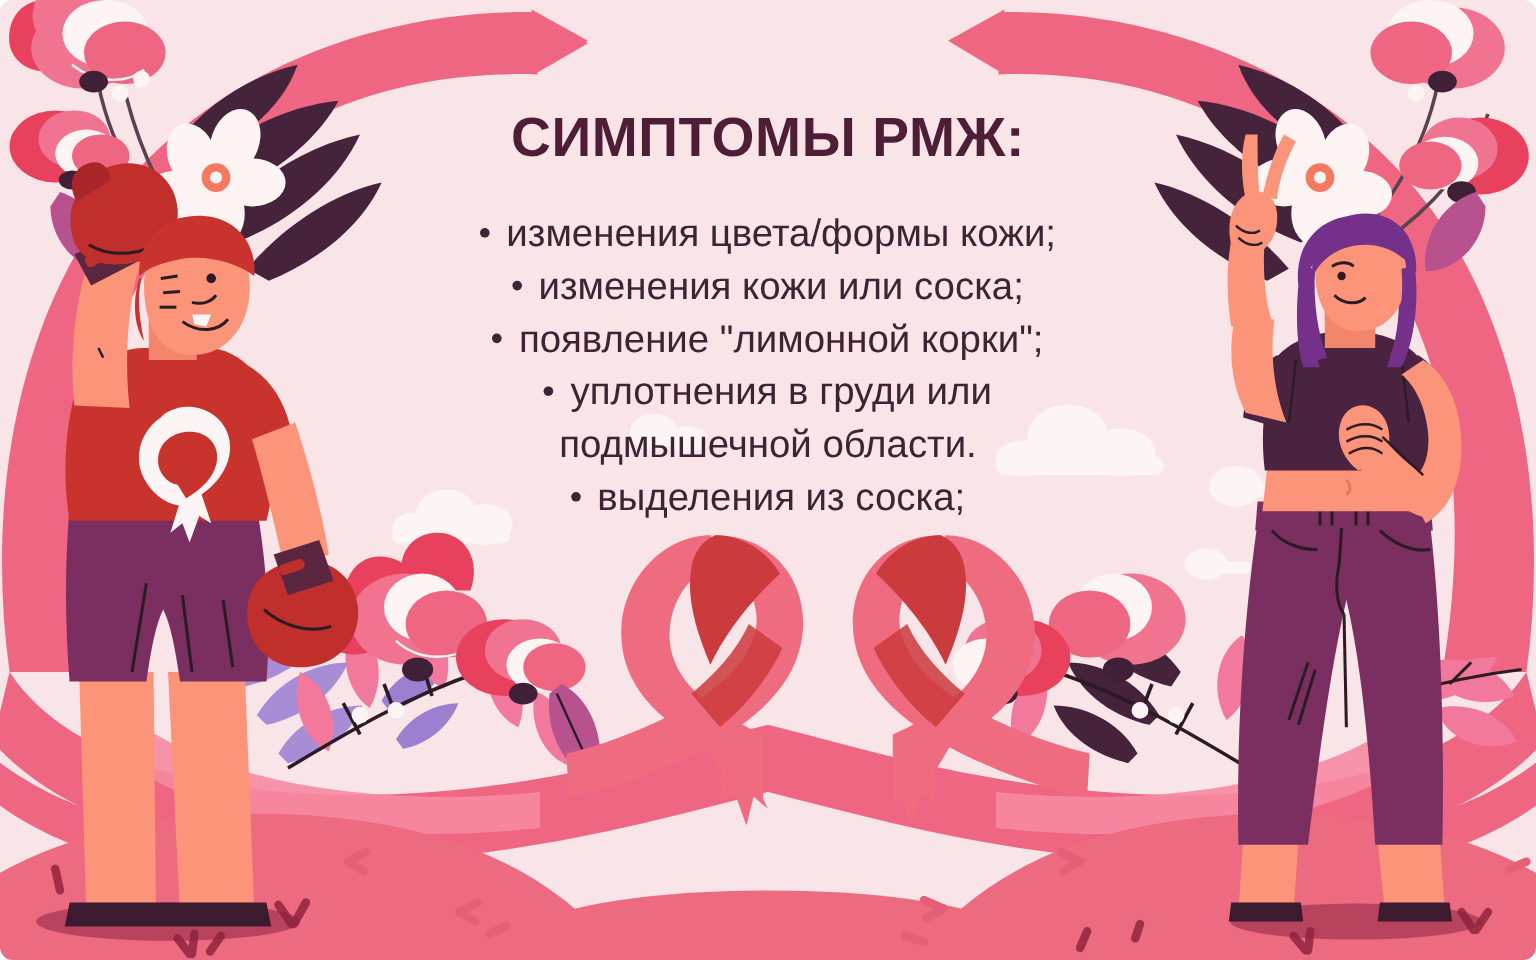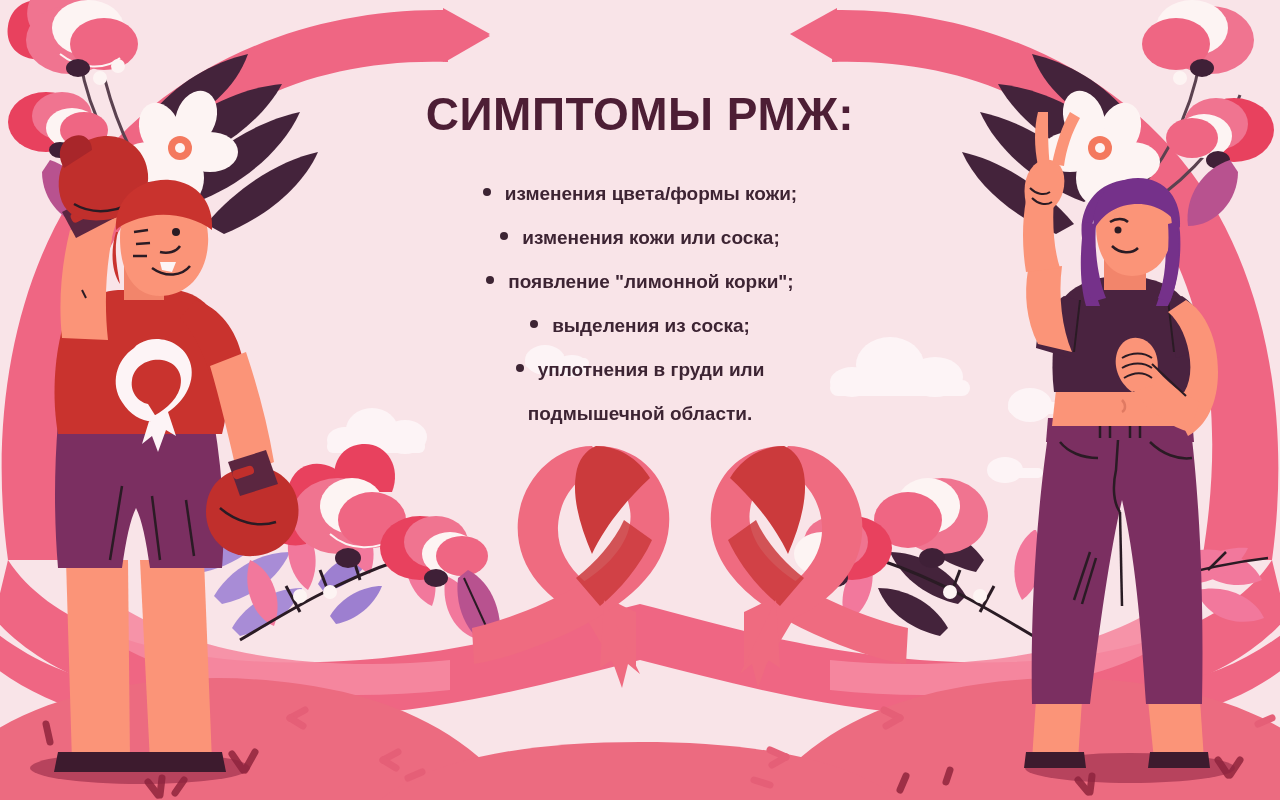--- a/index.html
+++ b/index.html
@@ -7,20 +7,21 @@
     padding: 0;
     background: #ffffff;
   }
   #poster {
     position: relative;
     width: 1280px;
     height: 800px;
     overflow: hidden;
     background: #f9e4e8;
     font-family: "Liberation Sans", sans-serif;
+    border-radius: 11px;
   }
   .layer {
     position: absolute;
     inset: 0;
     width: 1280px;
     height: 800px;
     pointer-events: none;
   }
   .content {
     position: absolute;
@@ -44,22 +45,22 @@
   #symptom-list {
     position: absolute;
     left: 290px;
     top: 172px;
     width: 700px;
     margin: 0;
     padding: 0;
     list-style: none;
     text-align: center;
     color: #3d2433;
-    font-size: 19px;
-    font-weight: bold;
+    font-size: 32px;
+    font-weight: normal;
     line-height: 44px;
   }
   #symptom-list li {
     position: relative;
     display: block;
     white-space: pre-line;
   }
   #symptom-list li .bullet {
     display: inline-block;
     width: 8px;
@@ -556,19 +557,19 @@
     </g>
   </svg>
 
   <div class="content">
     <h1 id="poster-title">СИМПТОМЫ РМЖ:</h1>
 
     <ul id="symptom-list">
       <li><span class="bullet"></span><span>изменения цвета/формы кожи;</span></li>
       <li><span class="bullet"></span><span>изменения кожи или соска;</span></li>
       <li><span class="bullet"></span><span>появление "лимонной корки";</span></li>
-      <li><span class="bullet"></span><span>выделения из соска;</span></li>
       <li><span class="bullet"></span><span>уплотнения в груди или
 подмышечной области.</span></li>
+      <li><span class="bullet"></span><span>выделения из соска;</span></li>
     </ul>
   </div>
 
 </div>
 
 </body></html>

